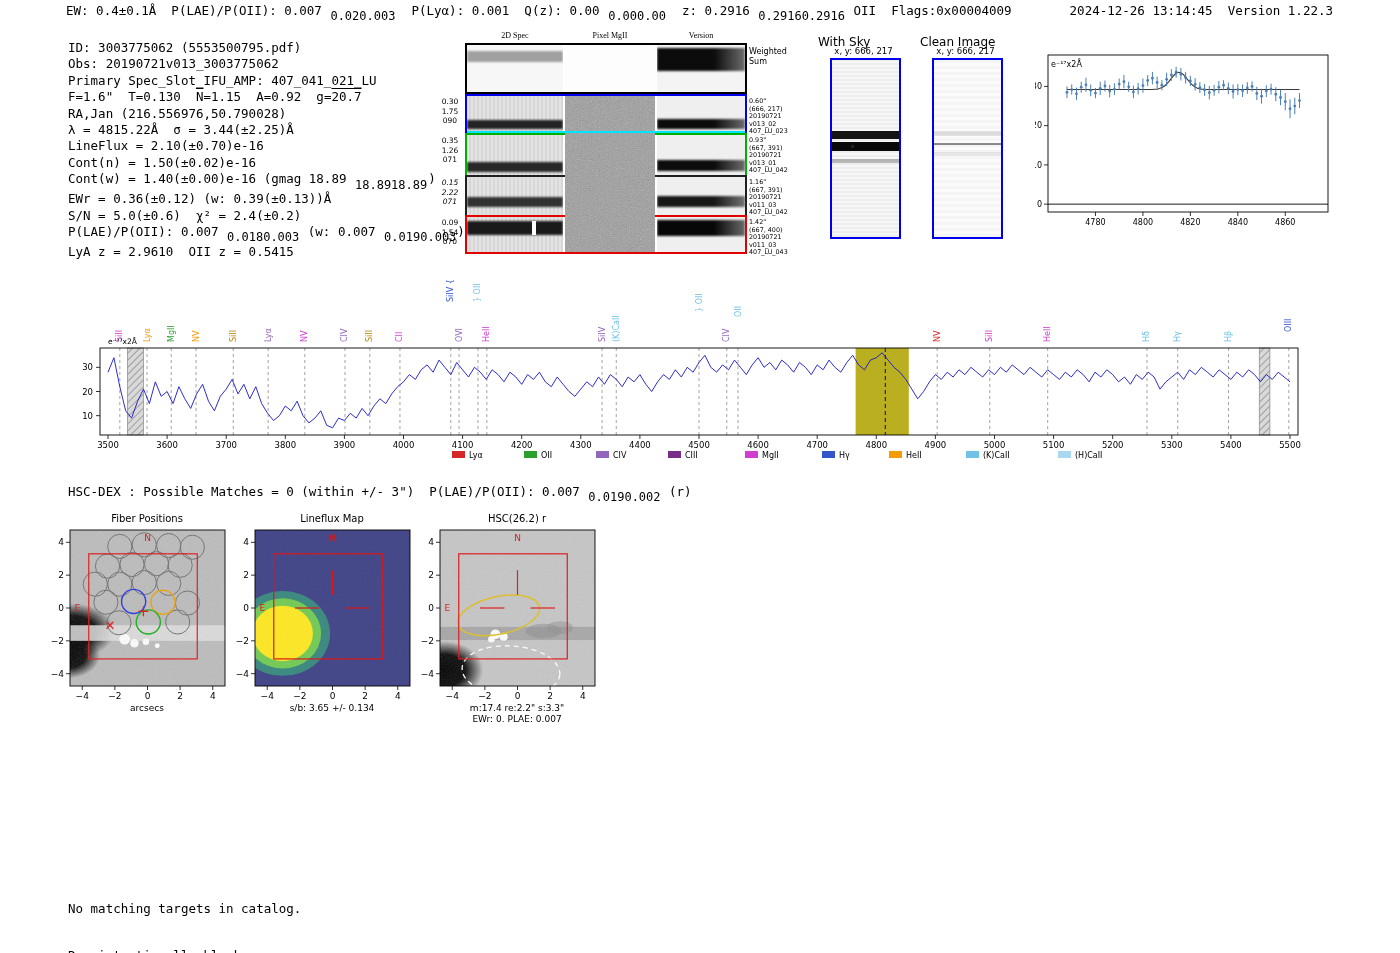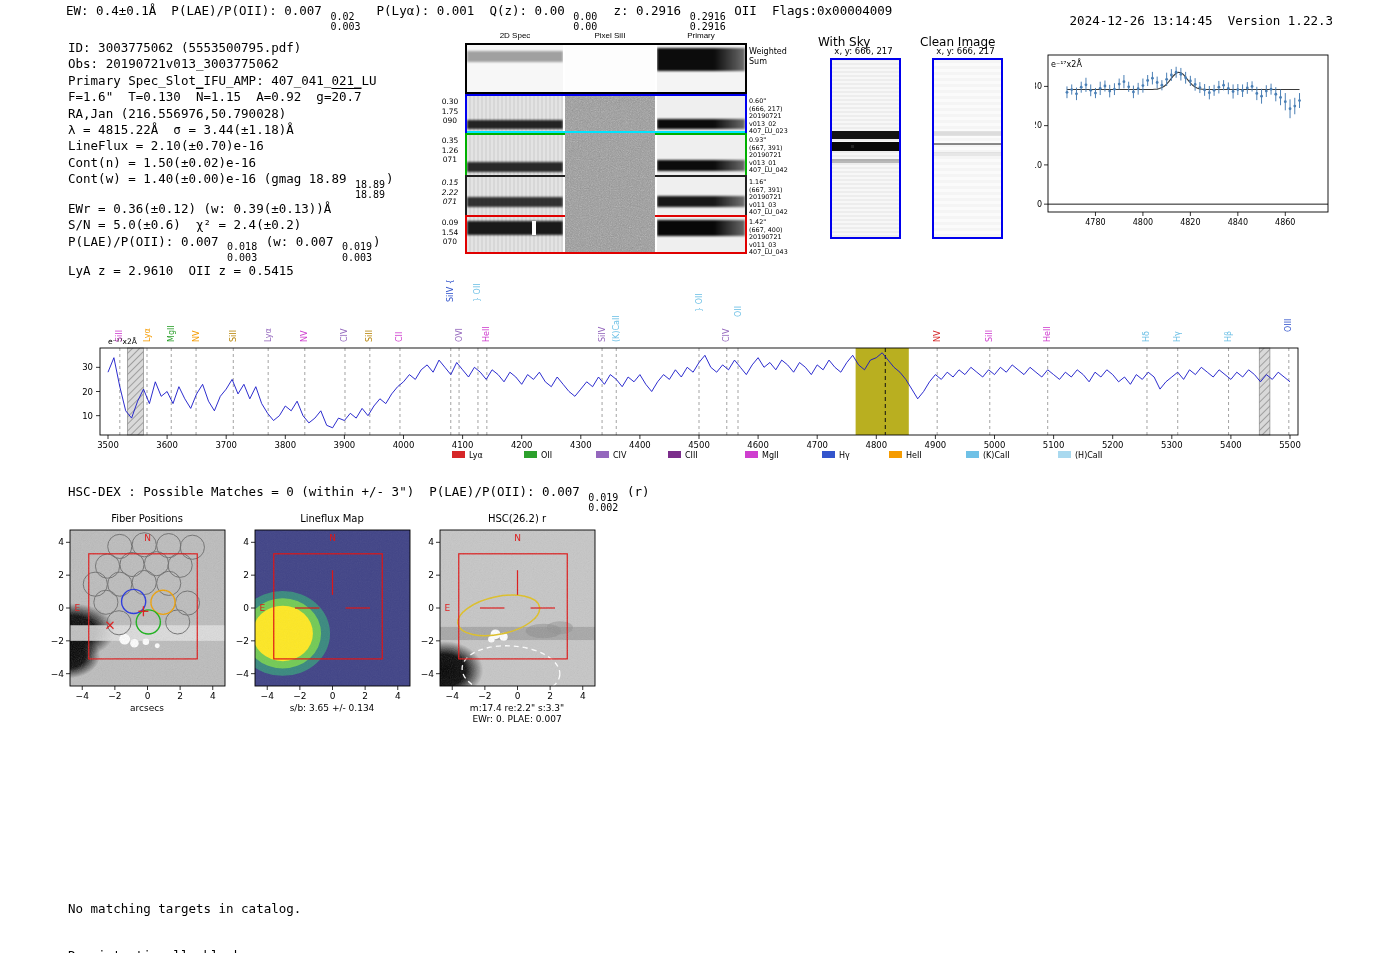--- a/index.html
+++ b/index.html
@@ -1,62 +1,62 @@
 <!DOCTYPE html>
 <html><head>
 <meta charset="utf-8">
 <style>
   html,body{margin:0;padding:0;}
   body{width:1400px;height:953px;position:relative;background:#fff;color:#000;
        font-family:"DejaVu Sans Mono",monospace;overflow:hidden;}
   .abs{position:absolute;}
   .mono13{font-size:12.5px;line-height:16.4px;white-space:pre;}
-  .frac{display:inline-flex;flex-direction:column;font-size:10px;line-height:1.05;
+  .frac{display:inline-flex;flex-direction:row;font-size:12px;line-height:1.05;
         vertical-align:-0.45em;margin:0 1px;}
   .frac span{display:block;}
   .ov{text-decoration:overline;}
   .coltitle{position:absolute;top:31px;font-size:8px;text-align:center;
-            font-family:Liberation Sans, sans-serif;}
+            font-family:Liberation Serif, serif;}
   .leftlab{position:absolute;width:28px;text-align:center;font-size:7.5px;line-height:9.5px;
            font-family:"DejaVu Sans",sans-serif;white-space:pre-line;}
   .rightlab{position:absolute;font-size:6.4px;line-height:7.6px;
             font-family:"DejaVu Sans",sans-serif;white-space:pre-line;}
   .wlab{font-size:8px;line-height:10px;}
   .striph{position:absolute;overflow:hidden;}
   .band{position:absolute;left:0;right:0;background:#141414;filter:blur(1.2px);}
   .skytitle{position:absolute;font-size:12px;text-align:left;font-family:"DejaVu Sans",sans-serif;}
   .skysub{position:absolute;font-size:8.5px;text-align:center;font-family:"DejaVu Sans",sans-serif;}
   svg text{font-family:"DejaVu Sans",sans-serif;}
 </style>
 </head>
 <body>
 
 <div class="abs mono13" style="left:66px;top:3px;">EW: 0.4±0.1Å  P(LAE)/P(OII): 0.007 <span class="frac"><span>0.02</span><span>0.003</span></span>  P(Lyα): 0.001  Q(z): 0.00 <span class="frac"><span>0.00</span><span>0.00</span></span>  z: 0.2916 <span class="frac"><span>0.2916</span><span>0.2916</span></span> OII  Flags:0x00004009</div>
-<div class="abs mono13" style="right:67px;top:3px;margin-top:10px;">2024-12-26 13:14:45  Version 1.22.3</div>
+<div class="abs mono13" style="right:67px;top:3px;">2024-12-26 13:14:45  Version 1.22.3</div>
 
 <div id="info-lines" class="abs" style="left:68px;top:40px;">
     <div class="mono13">ID: 3003775062 (5553500795.pdf)</div>
     <div class="mono13">Obs: 20190721v013_3003775062</div>
     <div class="mono13">Primary Spec_Slot_IFU_AMP: 407_041_021_LU</div>
     <div class="mono13">F=1.6"  T=0.130  <span class="ov">N</span>=1.15  A=0.92  g=<span class="ov">20.7</span></div>
     <div class="mono13">RA,Jan (216.556976,50.790028)</div>
-    <div class="mono13">λ = 4815.22Å  σ = 3.44(±1.18)Å</div>
+    <div class="mono13">λ = 4815.22Å  σ = 3.44(±2.25)Å</div>
     <div class="mono13">LineFlux = 2.10(±0.70)e-16</div>
     <div class="mono13">Cont(n) = 1.50(±0.02)e-16</div>
     <div class="mono13">Cont(w) = 1.40(±0.00)e-16 (gmag 18.89 <span class="frac"><span>18.89</span><span>18.89</span></span>)</div>
     <div class="mono13">EWr = 0.36(±0.12) (w: 0.39(±0.13))Å</div>
     <div class="mono13">S/N = 5.0(±0.6)  χ² = 2.4(±0.2)</div>
     <div class="mono13">P(LAE)/P(OII): 0.007 <span class="frac"><span>0.018</span><span>0.003</span></span> (w: 0.007 <span class="frac"><span>0.019</span><span>0.003</span></span>)</div>
     <div class="mono13">LyA z = 2.9610  OII z = 0.5415</div>
   </div>
 
 <div id="cut2d">
     <div class="coltitle" style="left: 467px; width: 96px;">2D Spec</div>
-    <div class="coltitle" style="left: 565px; width: 90px;">Pixel SiII</div>
-    <div class="coltitle" style="left: 657px; width: 88px;">Primary</div>
+    <div class="coltitle" style="left: 565px; width: 90px;">Pixel MgII</div>
+    <div class="coltitle" style="left: 657px; width: 88px;">Version</div>
     <div class="abs" style="left: 465px; top: 43px; width: 278px; height: 47px; border: 2px solid rgb(0, 0, 0);"></div>
     <div class="striph" style="left: 467px; top: 45px; width: 96px; height: 47px; background: rgb(247, 247, 247);">
       <div class="band" style="top: 12%; height: 25%; opacity: 0.38;"></div>
     </div>
     <div class="striph" style="left: 565px; top: 45px; width: 90px; height: 47px; background: rgb(253, 253, 253);"></div>
     <div class="striph" style="left: 657px; top: 45px; width: 88px; height: 47px; background: rgb(244, 244, 244);">
       <div class="band" style="top: 6%; height: 50%; opacity: 0.95; background: linear-gradient(90deg, rgb(0, 0, 0) 0%, rgb(0, 0, 0) 65%, rgb(102, 102, 102) 100%);"></div>
     </div>
     <div class="leftlab" style="left: 436px; top: 46px;"></div>
     <div class="rightlab wlab" style="left: 749px; top: 47px;">Weighted

